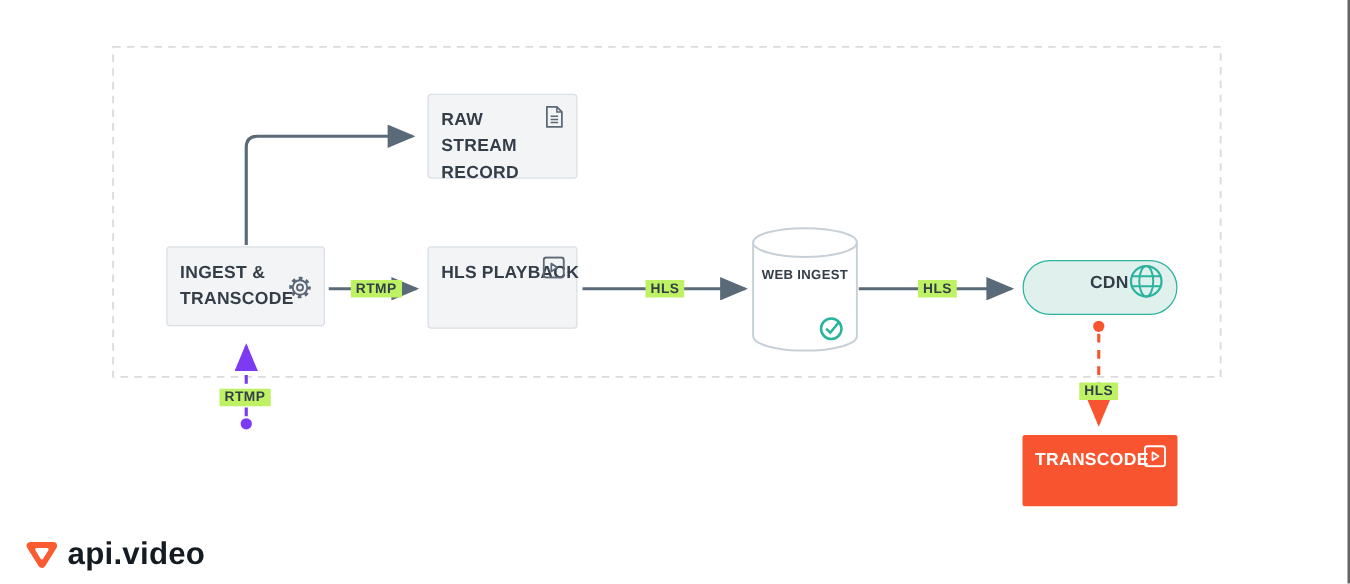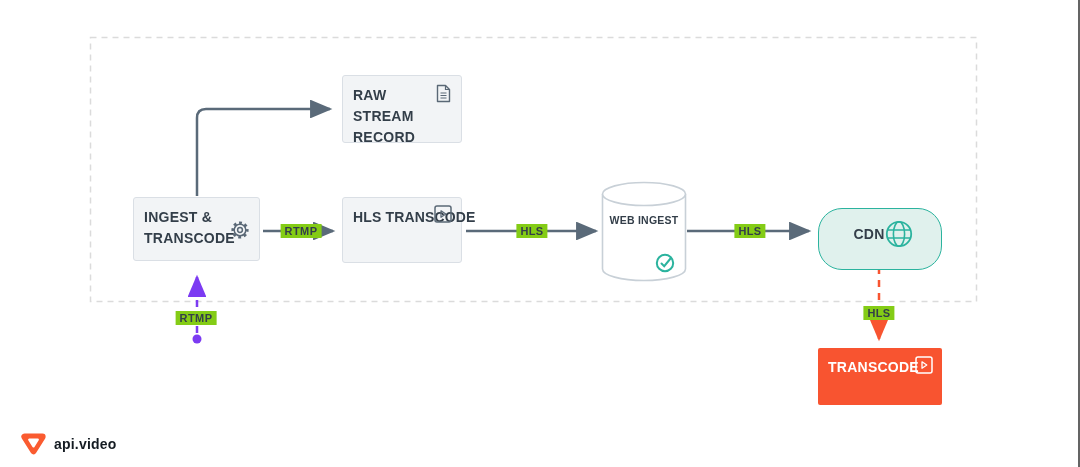--- a/index.html
+++ b/index.html
@@ -32,51 +32,51 @@
   #node-raw .nicon{top:8px;}
 
   #node-ingest{left:133px;top:197px;width:127px;height:64px;}
   #node-ingest .nlabel{width:80px;}
   #node-ingest .nicon{top:22px;}
 
   #node-hlspkg{left:342px;top:197px;width:120px;height:66px;}
   #node-hlspkg .nlabel{white-space:nowrap;letter-spacing:.15px;}
   #node-hlspkg .nicon{top:7px;}
 
-  #node-cdn{left:818px;top:208px;width:124px;height:62px;background:var(--cdn-fill);
+  #node-cdn{left:818px;top:208px;width:124px;height:44px;background:var(--cdn-fill);
             border:1.5px solid var(--cdn-border);border-radius:24px;display:flex;
-            align-items:center;justify-content:center;padding:0 10px 11px 16px;}
+            align-items:center;justify-content:flex-end;padding:0 10px 11px 16px;}
   #node-cdn .nlabel{line-height:1;}
   .nicon-inline{display:flex;}
 
   #node-capture{left:130px;top:345px;width:134px;height:55px;background:var(--capture-fill);
                 border:none;border-radius:2px;}
   #node-playback{left:818px;top:348px;width:124px;height:57px;background:var(--playback-fill);
                  border:none;border-radius:2px;}
   #node-capture .nlabel,#node-playback .nlabel{color:#fff;}
   #node-capture .nicon{top:8px;}
   #node-playback .nicon{top:8px;}
 
   #cylinder{position:absolute;left:601px;top:181px;z-index:2;}
   #webserver-label{position:absolute;left:601px;top:213px;width:86px;z-index:3;
                    text-align:center;font-size:10.5px;font-weight:bold;letter-spacing:.25px;
                    color:var(--node-text);line-height:1.5;}
   #webserver-check{position:absolute;left:654px;top:252px;z-index:3;display:flex;}
 
-  .edge-label{position:absolute;z-index:4;transform:translate(-50%,-50%);background:#84cc16;
+  .edge-label{position:absolute;z-index:4;transform:translate(-50%,-50%);background:#bef264;
               padding:1px 4px;font-size:11px;font-weight:bold;letter-spacing:.4px;
               color:var(--node-text);}
   #el-rtmp1{left:301px;top:231px;}
   #el-hls1{left:532px;top:231px;}
   #el-hls2{left:750px;top:231px;}
   #el-rtmp2{left:196px;top:318px;}
   #el-hls3{left:879px;top:313px;}
 
   #footer{position:absolute;left:20px;top:429px;display:flex;align-items:center;gap:7px;z-index:2;}
-  #brand-name{font-size:14px;font-weight:bold;letter-spacing:.2px;color:var(--brand-text);}
+  #brand-name{font-size:25px;font-weight:bold;letter-spacing:.2px;color:var(--brand-text);}
   .fill-logo{fill:var(--logo-orange);stroke:var(--logo-orange);}
 
   #page-edge-line{position:absolute;right:0;top:0;width:2px;height:467px;
                   background:var(--page-edge-line);z-index:5;}
 </style>
 </head>
 <body>
 
 <div class="canvas">
 
@@ -123,21 +123,21 @@
     <span class="nicon">
       <svg width="20" height="20" viewBox="0 0 20 20">
         <circle cx="10" cy="10" r="7.2" fill="none" stroke-width="2.8" stroke-dasharray="2.85 2.81" stroke-dashoffset="1.2" class="stroke-icon"></circle>
         <circle cx="10" cy="10" r="5.8" fill="#F2F4F6" stroke-width="1.5" class="stroke-icon"></circle>
         <circle cx="10" cy="10" r="2.4" fill="none" stroke-width="1.5" class="stroke-icon"></circle>
       </svg>
     </span>
   </div>
 
   <div class="node box" id="node-hlspkg">
-    <span class="nlabel">HLS TRANSCODE</span>
+    <span class="nlabel">HLS PLAYBACK</span>
     <span class="nicon">
       <svg width="18" height="18" viewBox="0 0 18 18">
         <rect x="1" y="1" width="16" height="16" rx="2" fill="none" stroke-width="1.5" class="stroke-icon"></rect>
         <path d="M7 5.8 L11.8 9 L7 12.2 Z" fill="none" stroke-width="1.3" stroke-linejoin="round" class="stroke-icon"></path>
       </svg>
     </span>
   </div>
 
   <svg id="cylinder" width="86" height="103" viewBox="0 0 86 103">
     <path d="M1.5 13 L1.5 88 A41.5 11.5 0 0 0 84.5 88 L84.5 13" fill="#FFFFFF" stroke="#C8D0D7" stroke-width="1.6"></path>

